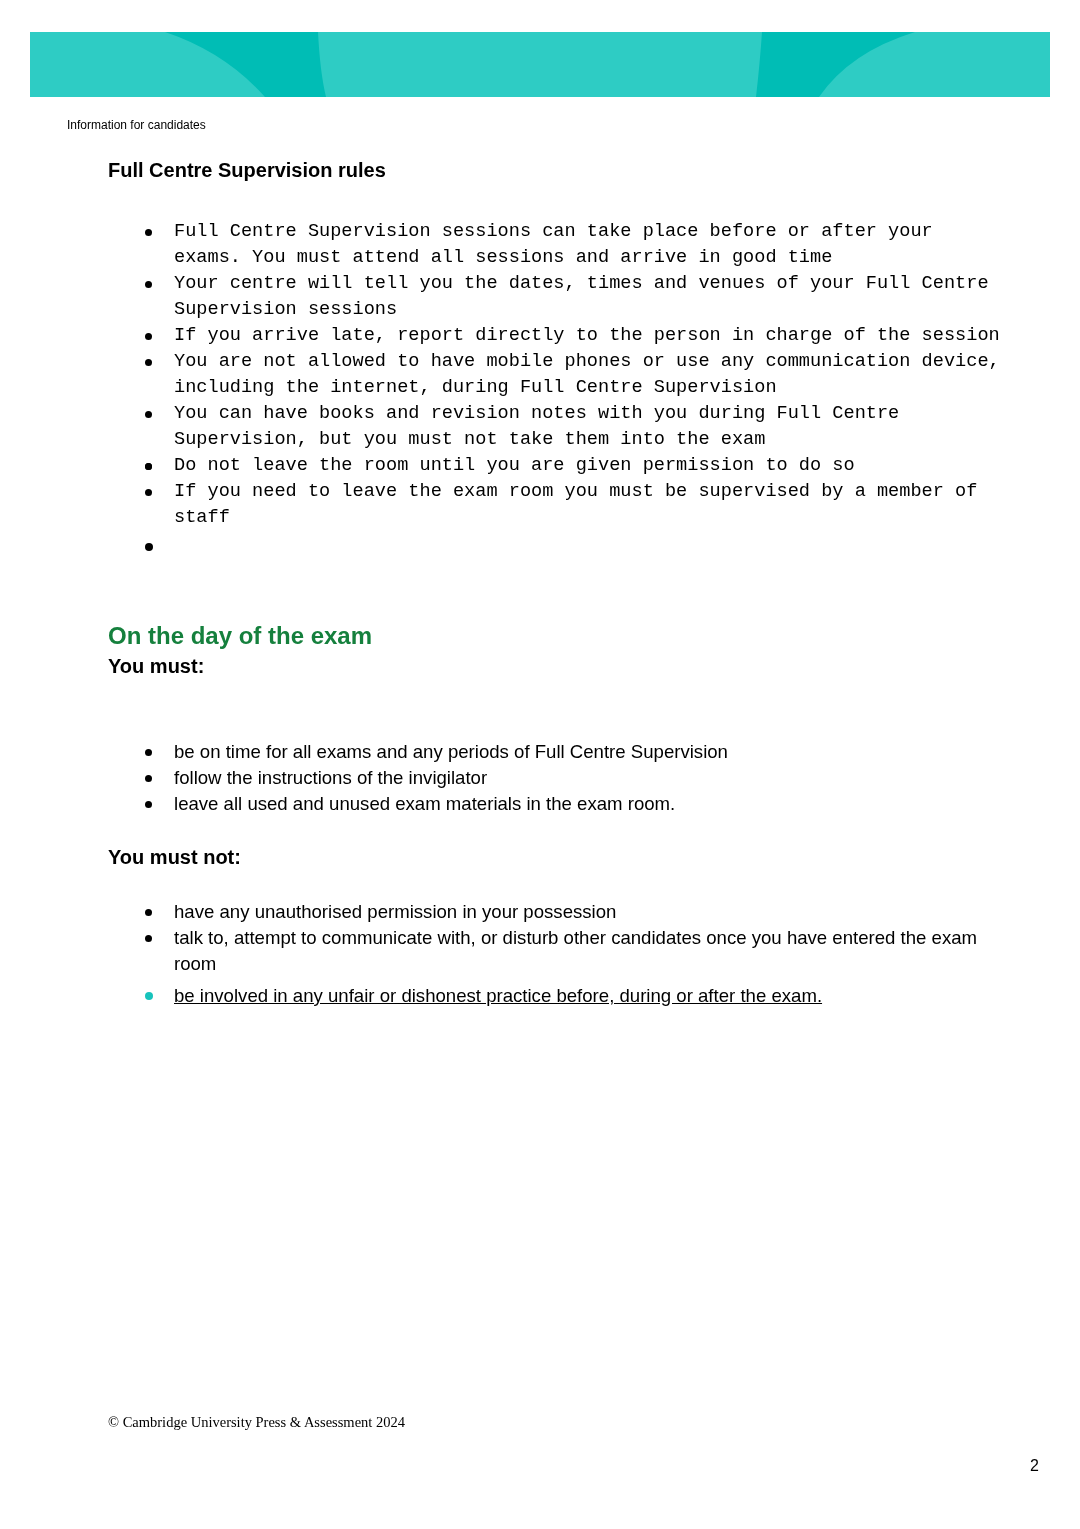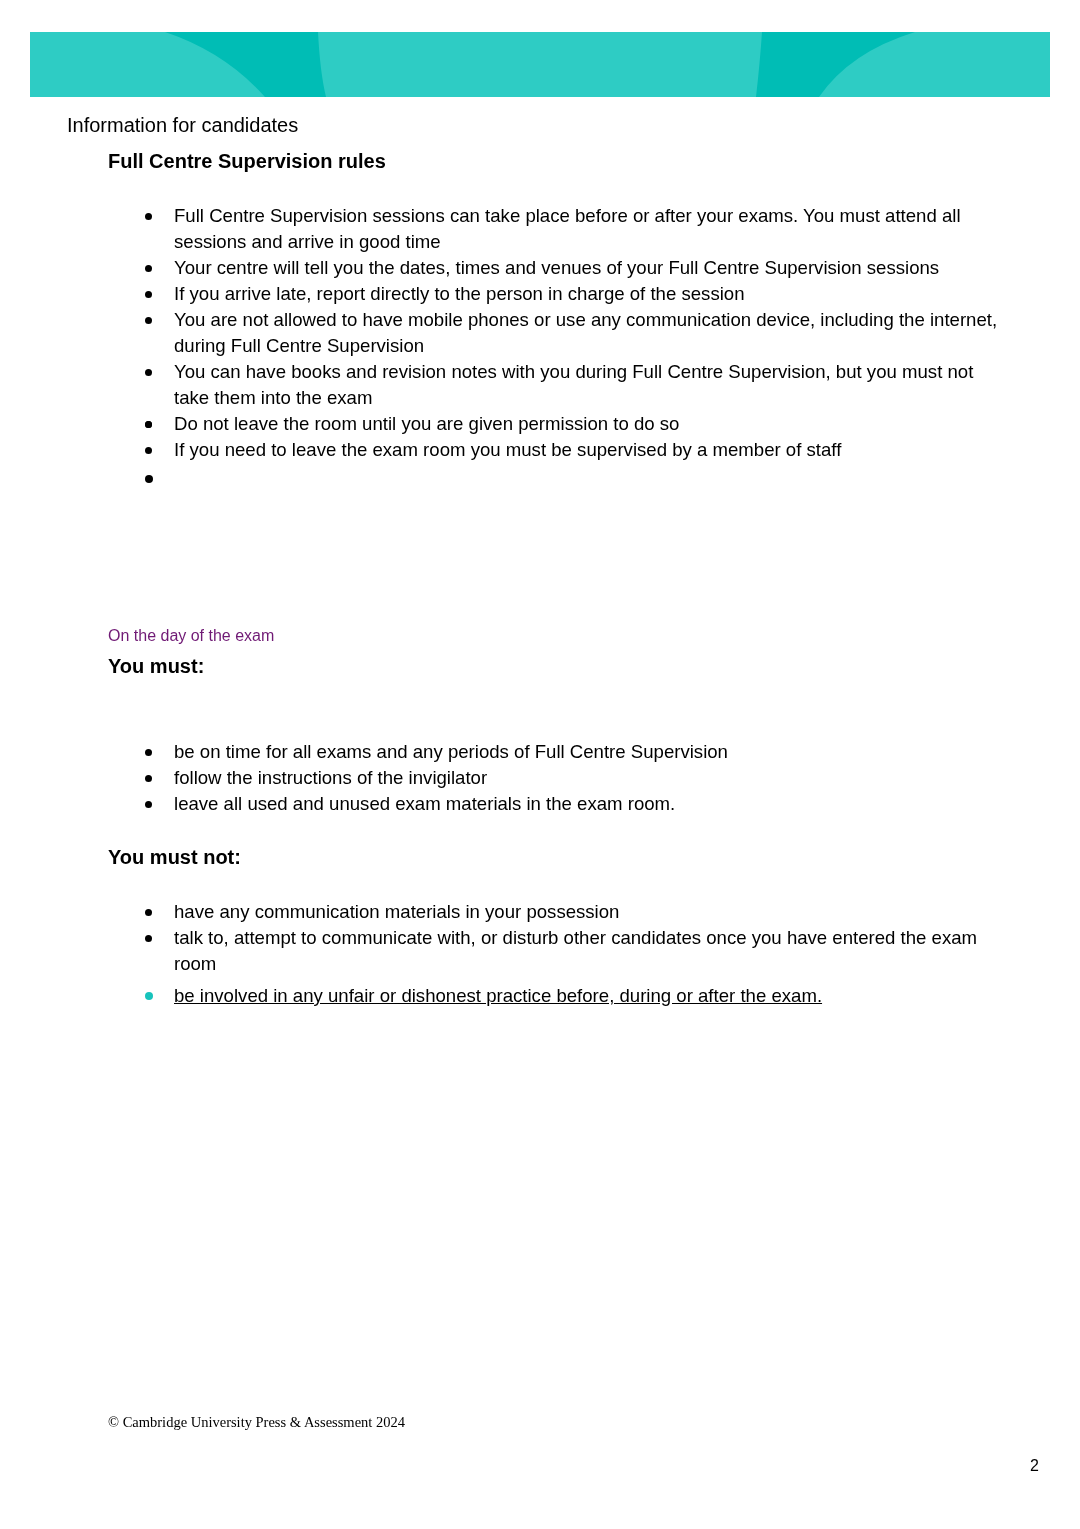--- a/index.html
+++ b/index.html
@@ -5,28 +5,28 @@
     html, body { margin: 0; padding: 0; background: #ffffff; }
     body {
       width: 1080px; height: 1529px; position: relative; overflow: hidden;
       font-family: "Liberation Sans", sans-serif; color: #000;
     }
     .banner {
       position: absolute; left: 30px; top: 32px; width: 1020px; height: 65px;
     }
     .banner svg { display: block; }
     .running-head {
-      position: absolute; left: 67px; top: 115px; font-size: 20px; line-height: 20px;
+      position: absolute; left: 67px; top: 115px; font-size: 12px; line-height: 20px;
     }
     .h-bold {
       position: absolute; left: 108px; font-size: 20px; font-weight: bold; line-height: 24px;
     }
     .h-teal {
-      position: absolute; left: 108px; font-size: 16px; font-weight: normal; line-height: 28px;
-      color: #701a75;
+      position: absolute; left: 108px; font-size: 24px; font-weight: bold; line-height: 28px;
+      color: #15803d;
     }
     ul.blist {
       position: absolute; left: 108px; width: 900px; margin: 0; padding: 0; list-style: none;
       font-size: 18.6px; line-height: 26px;
     }
     ul.blist li {
       position: relative; padding-left: 66px;
     }
     ul.blist li .dot {
       position: absolute; left: 37px; top: 10px; width: 7px; height: 7px; border-radius: 50%;
@@ -48,23 +48,23 @@
 <div class="banner">
   <svg width="1020" height="65" viewBox="0 0 1020 65">
     <rect x="0" y="0" width="1020" height="65" fill="#2ECCC4"></rect>
     <path d="M135 0 L288 0 Q290 40 296 65 L235 65 Q195 20 135 0 Z" fill="#00BDB5"></path>
     <path d="M732 0 L885 0 Q820 20 789 65 L726 65 Q730 30 732 0 Z" fill="#00BDB5"></path>
   </svg>
 </div>
 
 <div class="running-head">Information for candidates</div>
 
-<div class="h-bold" style="top:149px;text-align:center;">Full Centre Supervision rules</div>
+<div class="h-bold" style="top:158px;text-align:center;">Full Centre Supervision rules</div>
 
-<ul class="blist" style="top:203px;">
+<ul class="blist" style="top:219px;font-family:Liberation Mono, monospace;">
   <li><span class="dot"></span><span>Full Centre Supervision sessions can take place before or after your exams. You must attend all sessions and arrive in good time</span></li>
   <li><span class="dot"></span><span>Your centre will tell you the dates, times and venues of your Full Centre Supervision sessions</span></li>
   <li><span class="dot"></span><span>If you arrive late, report directly to the person in charge of the session</span></li>
   <li><span class="dot"></span><span>You are not allowed to have mobile phones or use any communication device, including the internet, during Full Centre Supervision</span></li>
   <li><span class="dot"></span><span>You can have books and revision notes with you during Full Centre Supervision, but you must not take them into the exam</span></li>
   <li><span class="dot"></span></li>
   <li><span class="dot"></span><span>Do not leave the room until you are given permission to do so</span></li>
   <li><span class="dot"></span><span>If you need to leave the exam room you must be supervised by a member of staff</span></li>
   <li class="gap big"><span class="dot"></span></li>
 </ul>
@@ -75,19 +75,19 @@
 
 <ul class="blist" style="top:739px;">
   <li><span class="dot"></span><span>be on time for all exams and any periods of Full Centre Supervision</span></li>
   <li><span class="dot"></span><span>follow the instructions of the invigilator</span></li>
   <li><span class="dot"></span><span>leave all used and unused exam materials in the exam room.</span></li>
 </ul>
 
 <div class="h-bold" style="top:845px;text-align:center;">You must not:</div>
 
 <ul class="blist" style="top:899px;">
-  <li><span class="dot"></span><span>have any communication materials in your possession</span></li>
+  <li><span class="dot"></span><span>have any unauthorised permission in your possession</span></li>
   <li><span class="dot"></span><span>talk to, attempt to communicate with, or disturb other candidates once you have entered the exam room</span></li>
   <li class="gap big teal" style="margin-top:6px;text-decoration:underline;"><span class="dot"></span><span>be involved in any unfair or dishonest practice before, during or after the exam.</span></li>
 </ul>
 
 <div class="footer">© Cambridge University Press &amp; Assessment 2024</div>
 <div class="page-num">2</div>
 
 </body></html>

